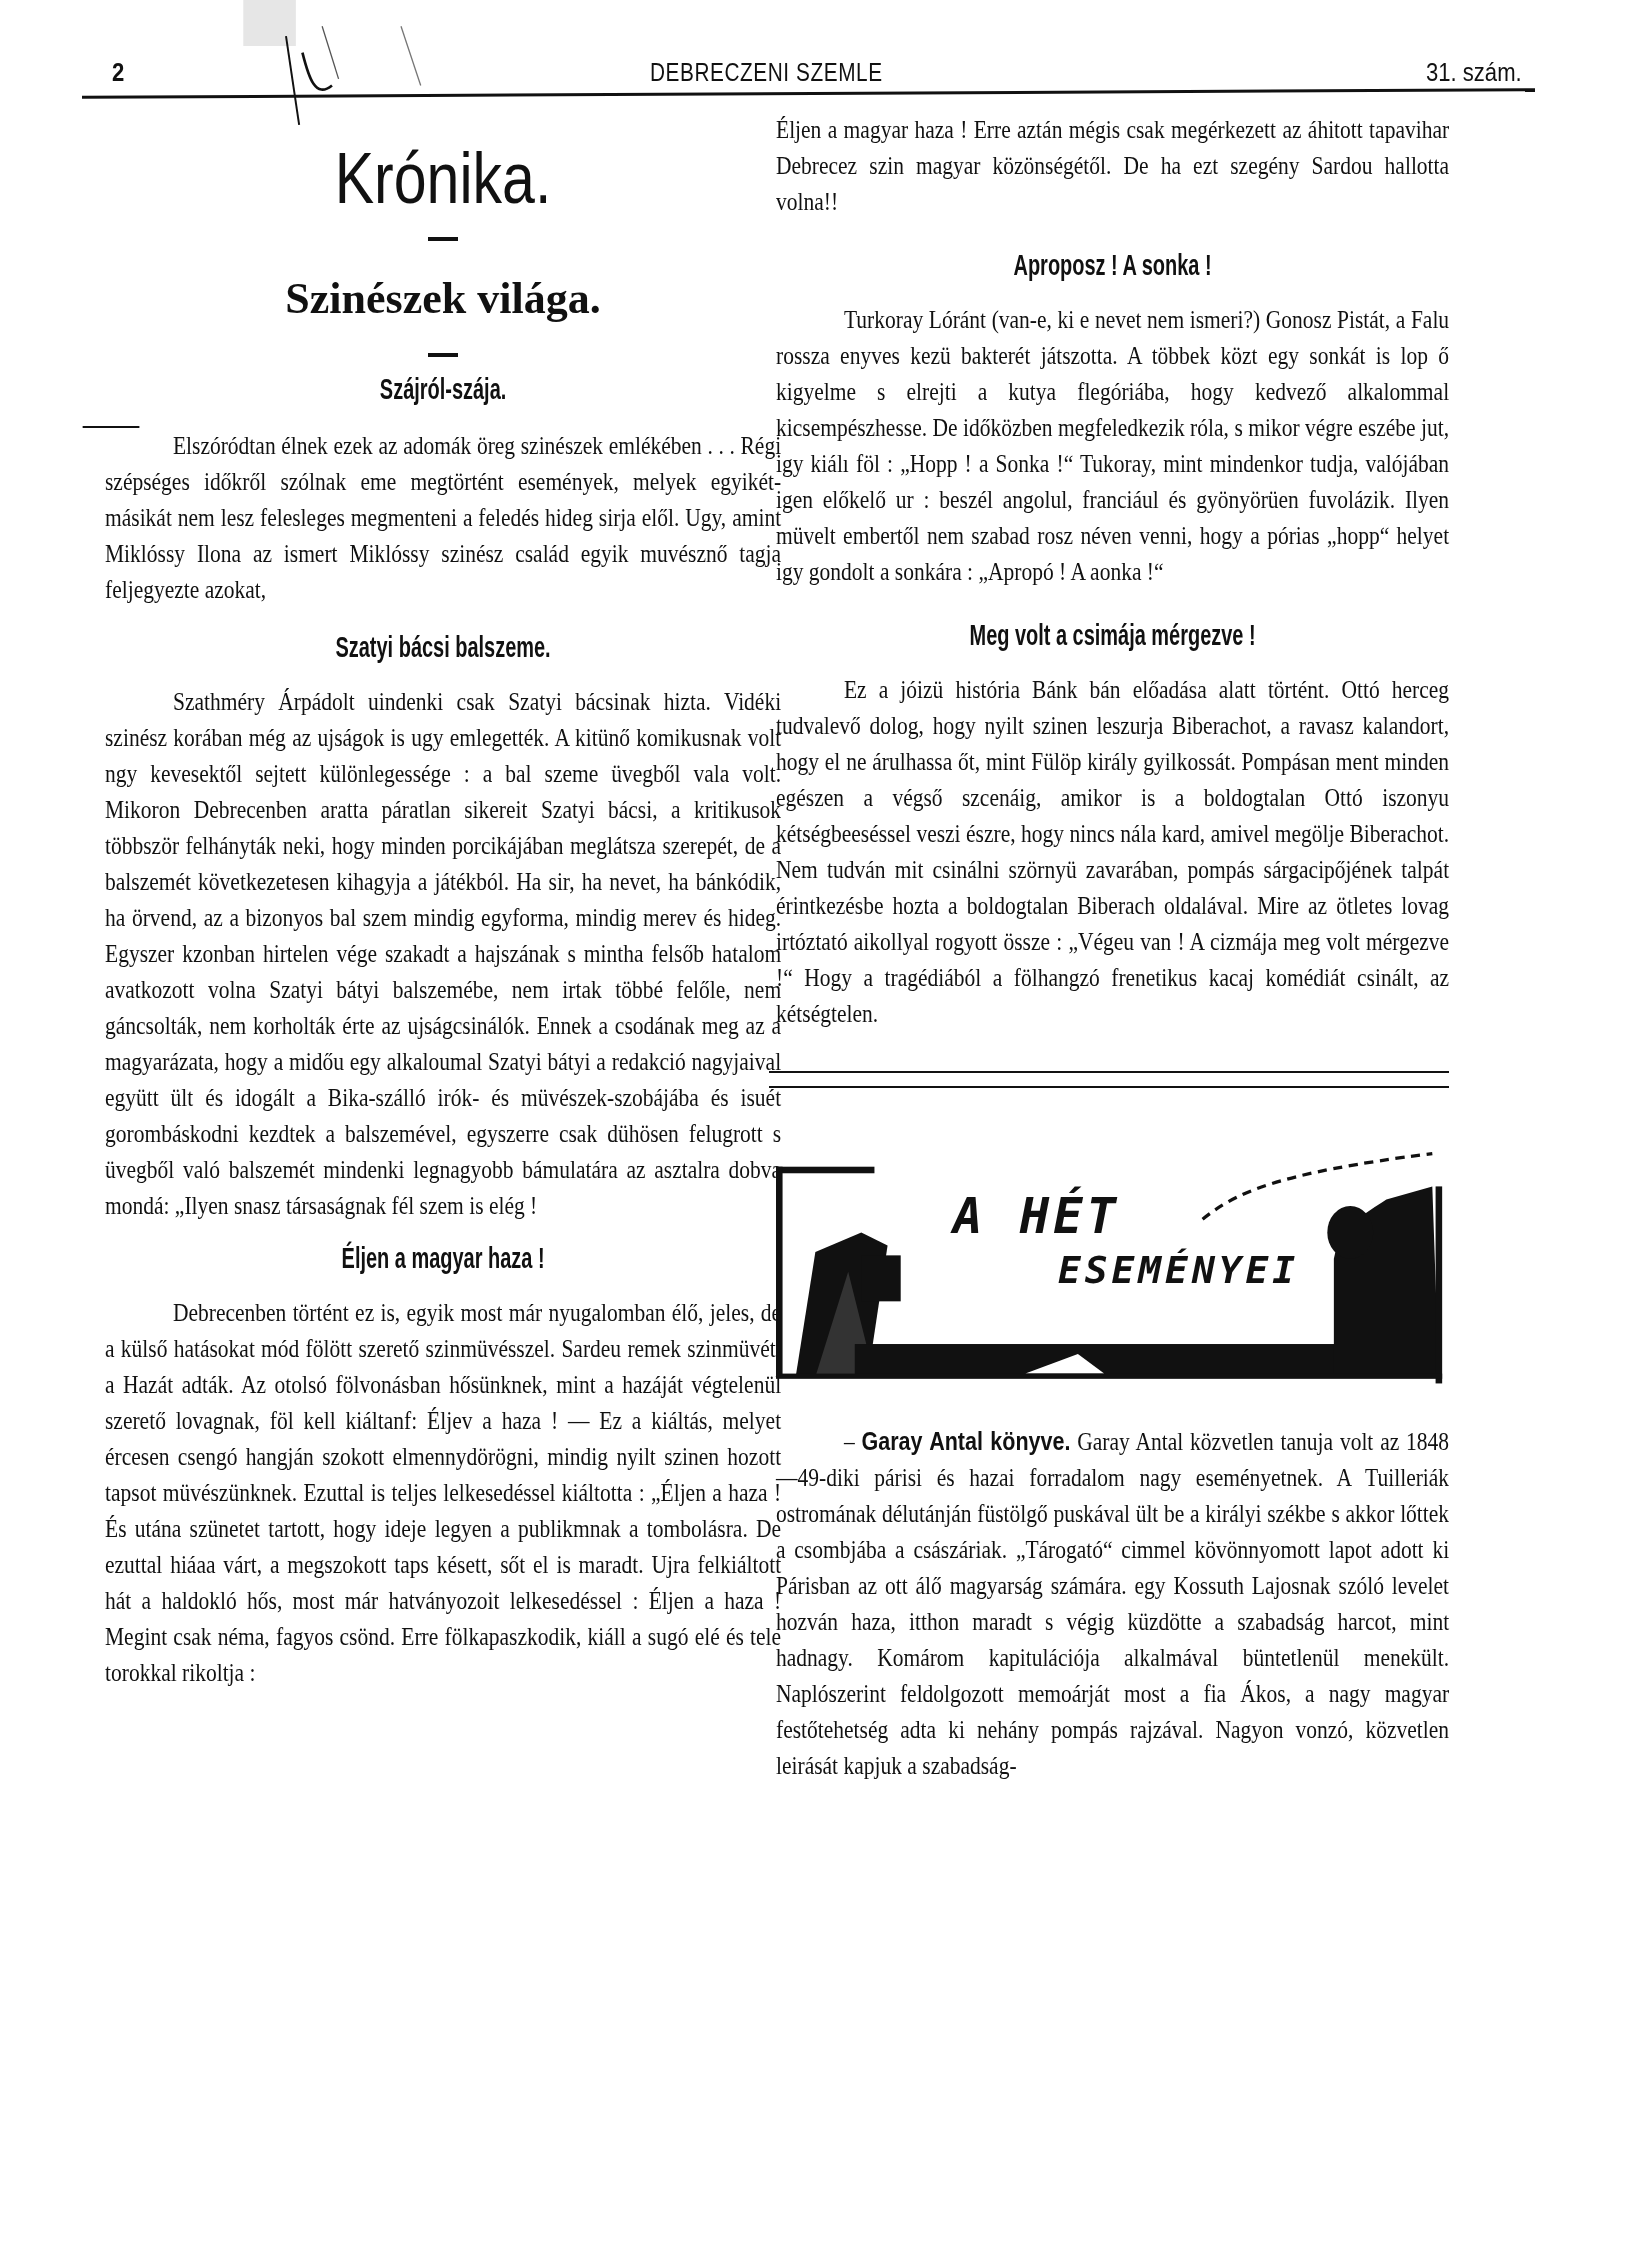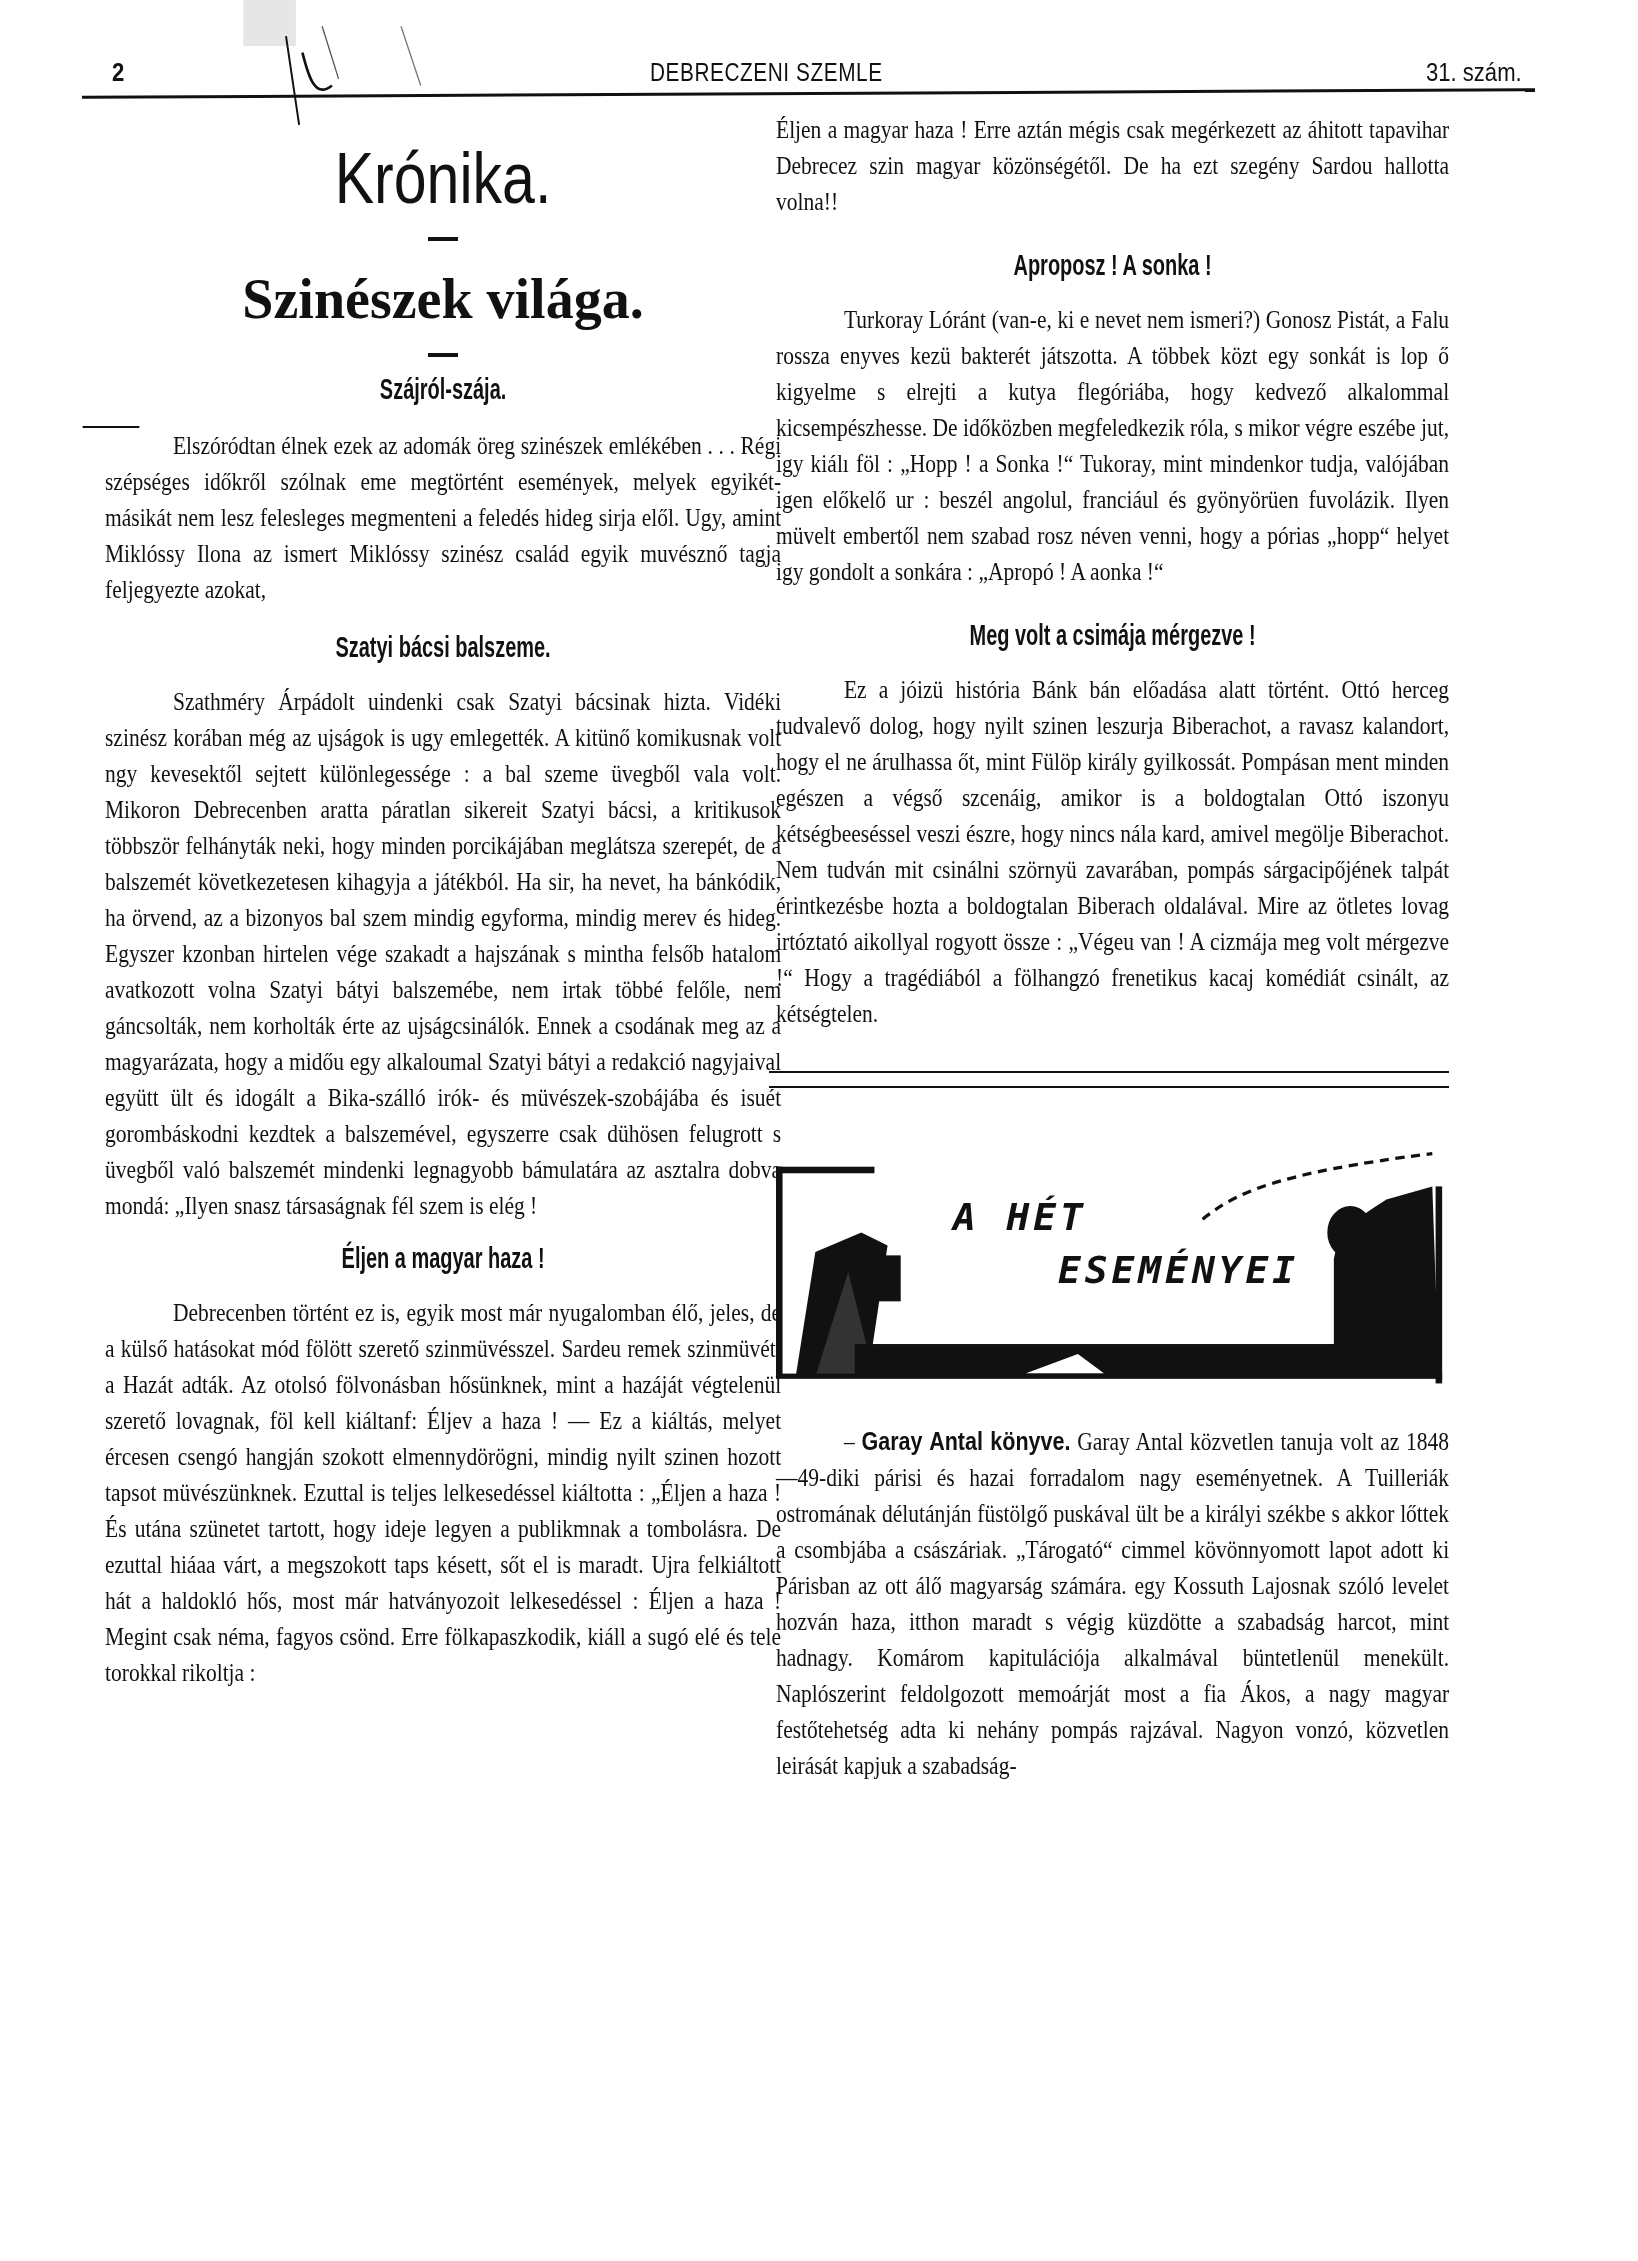--- a/index.html
+++ b/index.html
@@ -62,21 +62,21 @@
       font-family: "Liberation Sans", sans-serif;
       font-size: 72px; line-height: 92px;
       font-weight: normal;
       margin: 19.7px 0 0 0;
       transform: scaleX(0.82);
     }
     .dash {
       width: 30px; height: 3.9px; background: #111; margin: 26px auto;
     }
     .main-head {
-      text-align: center; font-weight: bold; font-size: 56px; line-height: 72px; margin: 6.6px 0 0 0;
+      text-align: center; font-weight: bold; font-size: 44px; line-height: 72px; margin: 6.6px 0 0 0;
     }
     .sub-head {
       text-align: center; font-weight: bold;
       font-family: "Liberation Sans", sans-serif;
       font-size: 29px; line-height: 39px;
       margin: 9.2px 0 17px 0;
       transform: scaleX(0.8);
     }
     .sub-head.first { margin-top: 3.9px; }
     .small-rule {
@@ -88,21 +88,21 @@
       border-top: 2.6px solid #111; border-bottom: 2.6px solid #111;
     }
     .illus {
       position: relative; margin: 59px 0 33px 0; width: 676px; height: 243px;
     }
     .illus svg { width: 100%; height: 100%; }
     .illus .t1, .illus .t2 {
       position: absolute; font-family: "DejaVu Sans Mono", monospace; font-weight: bold; font-style: italic;
       color: #111; letter-spacing: 3.9px;
     }
-    .illus .t1 { left: 177px; top: 52px; font-size: 38px; }
+    .illus .t1 { left: 177px; top: 52px; font-size: 49px; }
     .illus .t2 { left: 282px; top: 105px; font-size: 38px; }
   </style>
 </head>
 <body>
 
 <svg class="scan-mark" viewBox="0 0 420 210">
   <rect x="40" y="0" width="80" height="70" fill="#e6e6e6"></rect>
   <path d="M105 55 L125 190" stroke="#111" stroke-width="3" fill="none"></path>
   <path d="M130 80 C 140 120, 150 150, 175 130" stroke="#111" stroke-width="4" fill="none"></path>
   <path d="M160 40 L 185 120" stroke="#555" stroke-width="2" fill="none"></path>

